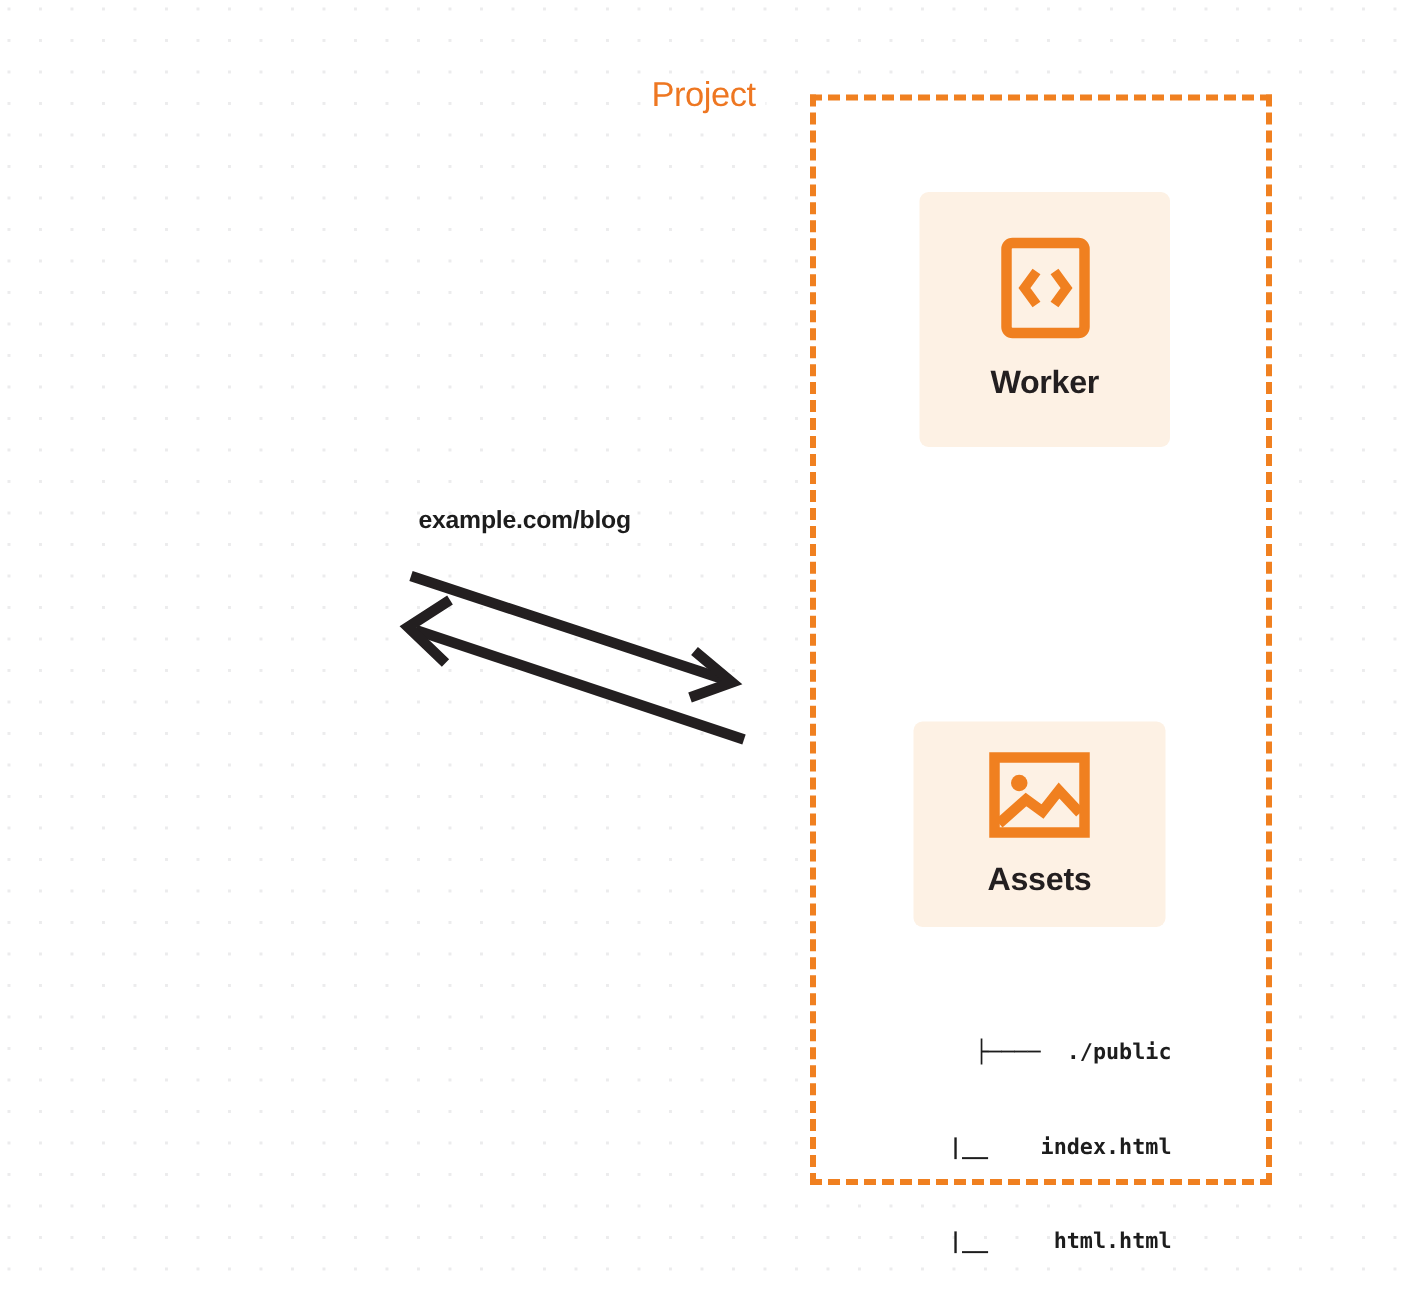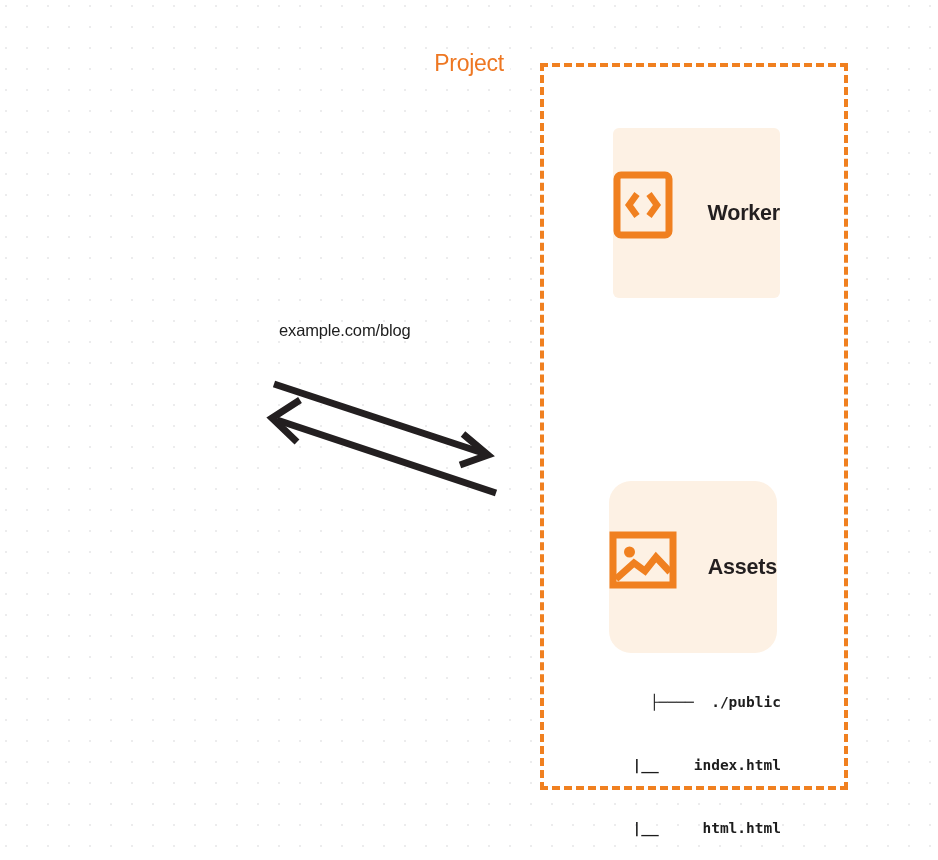--- a/index.html
+++ b/index.html
@@ -53,23 +53,23 @@
     top: 330px;
     width: 260px;
     height: 185px;
   }
   #connection-group svg {
     display: block;
   }
   #request-label {
     position: absolute;
     left: 279px;
-    top: 321px;
+    top: 338px;
     font-size: 16.5px;
-    font-weight: normal;
+    font-weight: bold;
     color: #1d1d1d;
     letter-spacing: -0.15px;
     white-space: nowrap;
   }
 
   
   #project-container {
     position: absolute;
     left: 540px;
     top: 63px;
@@ -93,37 +93,36 @@
     white-space: nowrap;
     z-index: 4;
   }
 
   
   .service-card {
     position: absolute;
     background-color: #fdf1e4;
     border-radius: 6px;
     display: flex;
-    flex-direction: row;
+    flex-direction: column;
     align-items: center;
-    justify-content: space-between;
+    justify-content: center;
     z-index: 2;
   }
   #worker-card {
     left: 613px;
     top: 128px;
     width: 167px;
     height: 170px;
   }
   #assets-card {
     left: 609px;
     top: 481px;
     width: 168px;
-    height: 172px;
-    border-radius: 22px;
+    height: 137px;
   }
   .service-card .card-icon {
     line-height: 0;
     margin-bottom: 17px;
   }
   #assets-card .card-icon {
     margin-bottom: 15px;
   }
   .service-card .card-label {
     font-size: 21.5px;

